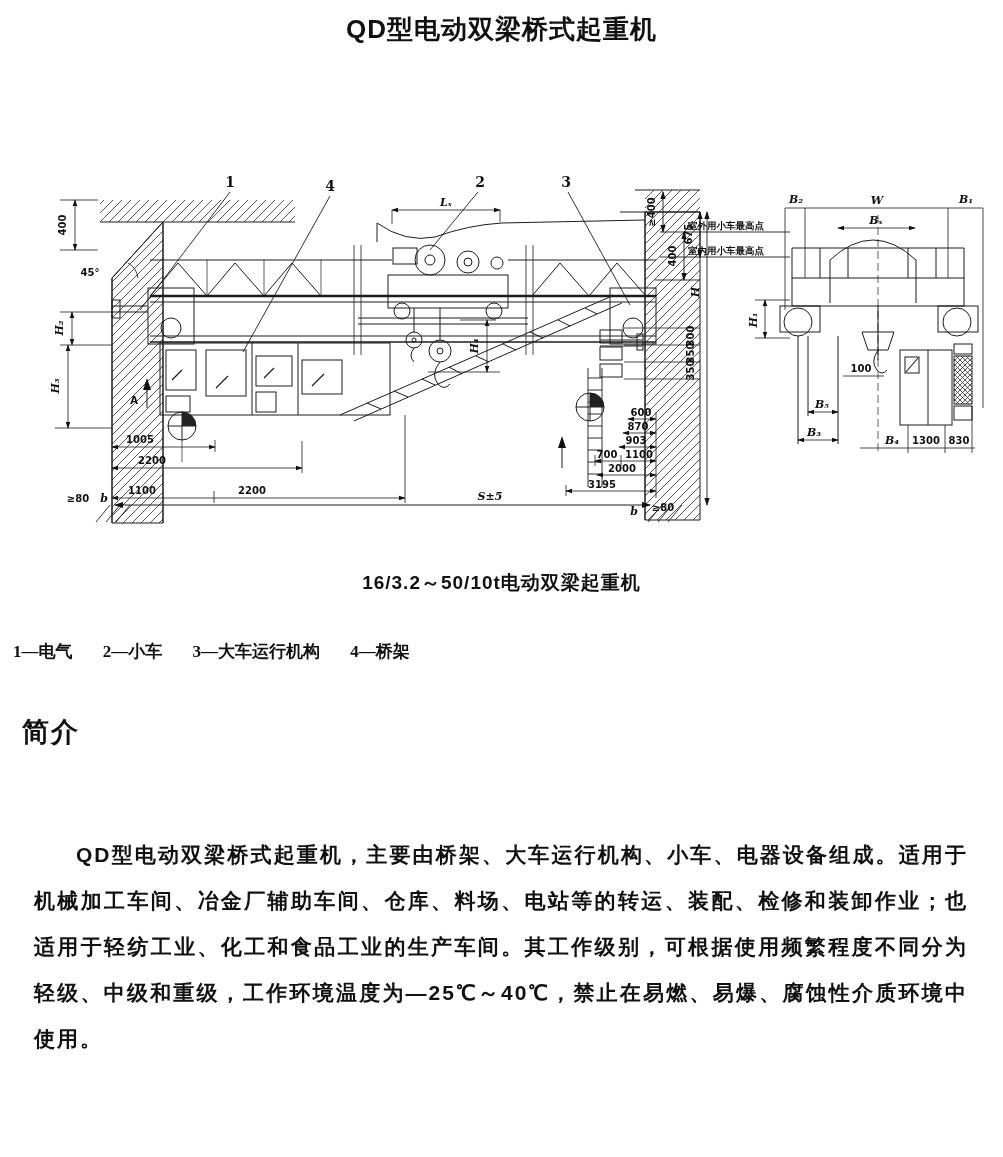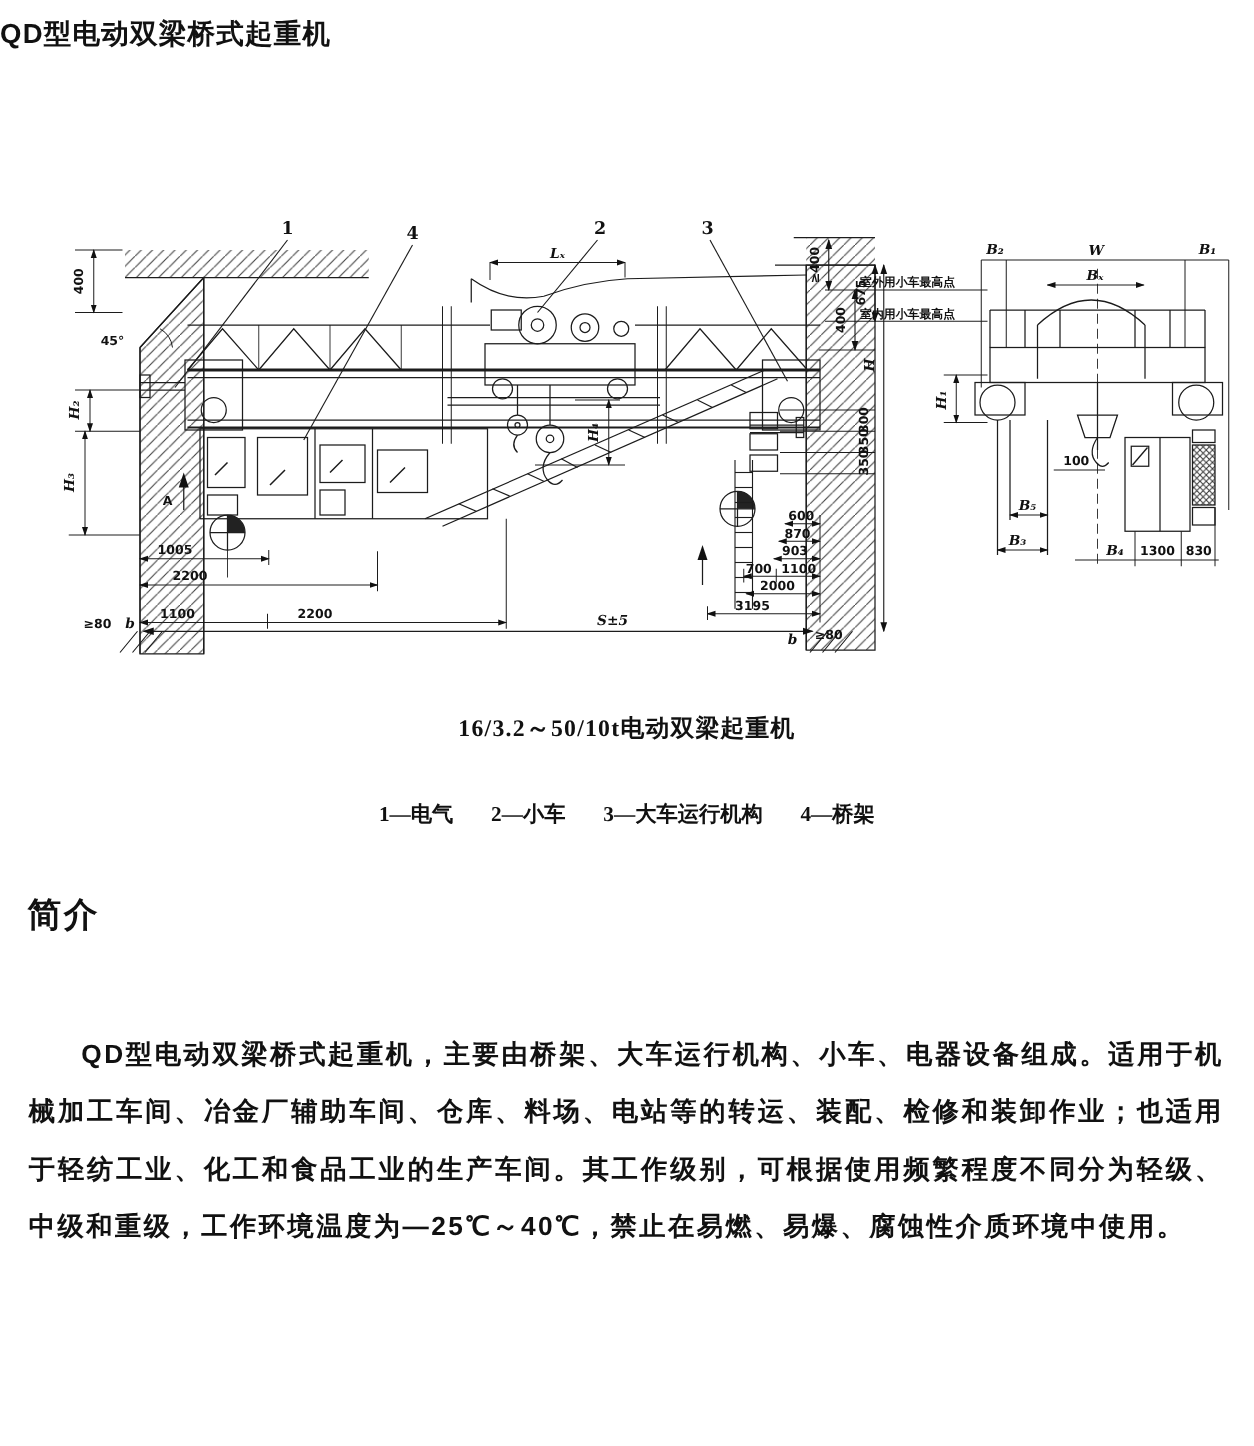--- a/index.html
+++ b/index.html
@@ -1,28 +1,28 @@
 <!DOCTYPE html>
 <html><head>
 <meta charset="utf-8">
 <style>
   html,body{margin:0;padding:0;background:#ffffff;}
   .page{position:relative;width:1003px;height:1157px;background:#fff;overflow:hidden;
         font-family:"Liberation Sans",sans-serif;color:#111;}
-  .title{position:absolute;top:12px;left:0;width:100%;
-         font-size:22px;font-weight:bold;letter-spacing:1px;}
+  .title{position:absolute;top:12px;left:0;width:100%;text-align:center;
+         font-size:26px;font-weight:bold;letter-spacing:1px;}
   .figure-wrap{position:absolute;top:160px;left:0;width:1003px;height:380px;}
   .caption{position:absolute;top:570px;left:0;width:100%;text-align:center;
-           font-family:Liberation Serif, serif;font-size:19px;font-weight:bold;letter-spacing:1px;}
-  .legend{position:absolute;top:640px;left:0;width:100%;text-align:center;
+           font-family:Liberation Sans, sans-serif;font-size:19px;font-weight:bold;letter-spacing:1px;}
+  .legend{position:absolute;top:640px;left:0;width:100%;
           font-family:"Liberation Serif",serif;font-size:17px;font-weight:bold;}
   .legend span{margin:0 13px;}
   .intro-heading{position:absolute;top:714px;left:22px;font-size:27px;font-weight:bold;letter-spacing:2px;}
   .paragraphs{position:absolute;top:816px;left:18px;width:966px;}
-  .paragraphs p{margin:5px;font-size:21px;font-weight:bold;line-height:46px;
+  .paragraphs p{margin:16px;font-size:21px;font-weight:bold;line-height:46px;
                 text-align:justify;text-indent:2em;letter-spacing:2px;}
   
   .svgdim{font:bold 10px "DejaVu Sans",sans-serif;fill:#111;}
   .svgdimi{font:italic bold 11px "DejaVu Serif",serif;fill:#111;}
   .svgann{font:bold 9.5px "DejaVu Sans",sans-serif;fill:#111;}
   .svgpart{font:bold 14px "DejaVu Serif",serif;fill:#111;}
 </style>
 </head>
 <body>
 

